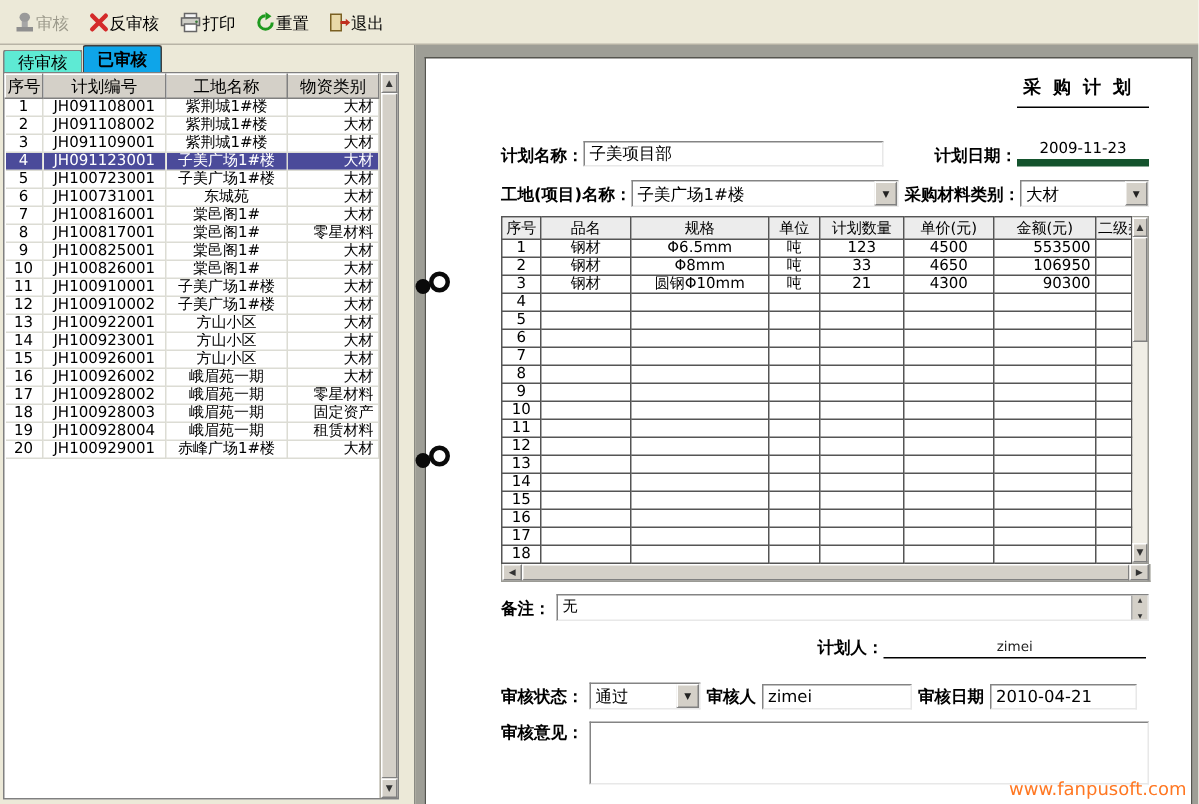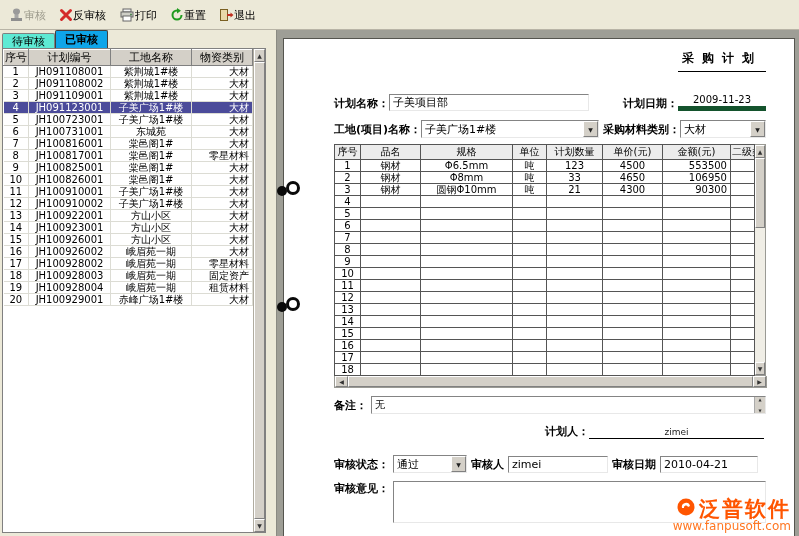--- a/index.html
+++ b/index.html
@@ -628,24 +628,17 @@
           <span class="inbox rdate-box">2010-04-21</span>
         </div>
 
         <div class="review-opinion">
           <span class="flabel">审核意见：</span>
           <span class="opinion-box"></span>
         </div>
       </div>
 
       <div class="watermark">
-        <div class="wm-brand">
-          <span><svg width="18" height="18" viewBox="0 0 18 18">
-                <circle cx="9" cy="9" r="8.5" fill="#ff5500"></circle>
-                <path d="M5 10 a4 4 0 0 1 8 -2 l-2 1 a2 2 0 0 0 -4 1 z" fill="#fff"></path>
-              </svg></span>
-          <span>泛普软件</span>
-        </div>
         <div class="wm-url">www.fanpusoft.com</div>
       </div>
     </div>
   </div>
 </div>
 
 </body></html>

